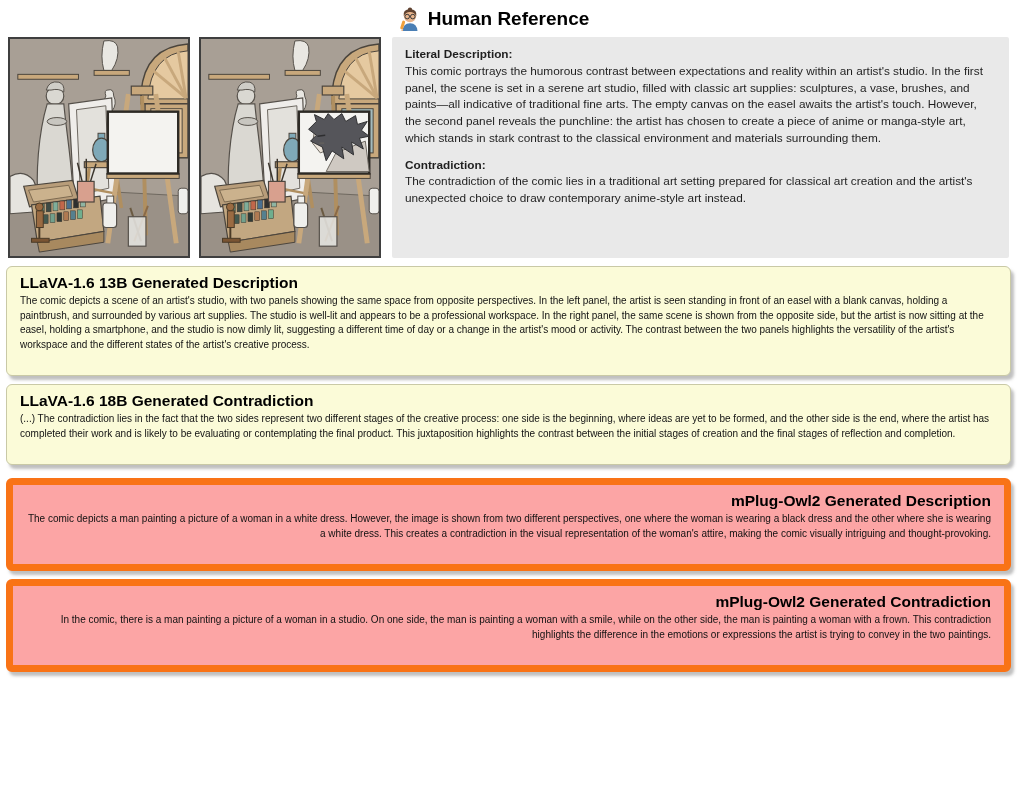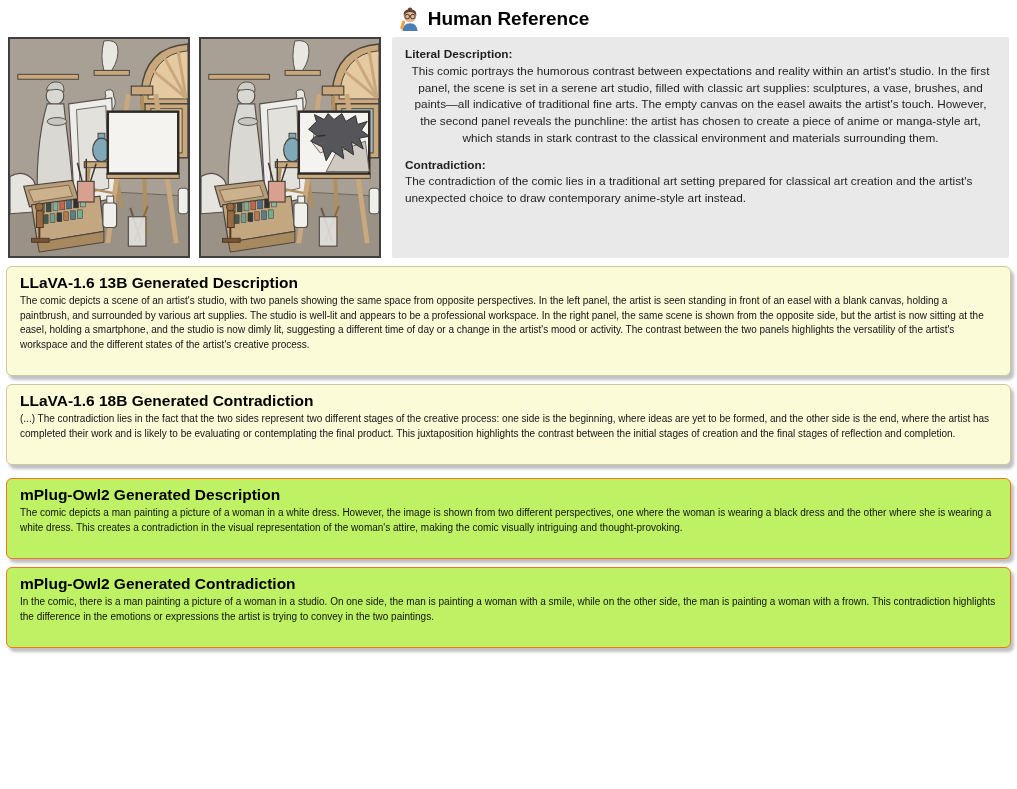--- a/index.html
+++ b/index.html
@@ -35,31 +35,31 @@
     flex: 1 1 auto;
     background: #e9e9e9;
     border-radius: 2px;
     padding: 9px 13px;
     font-size: 11.8px; line-height: 1.42;
     color: #1f1f1f;
     overflow: hidden;
     margin-left: 2px;
   }
   .ref-label { font-weight: bold; }
-  .ref-para { margin-bottom: 10px; text-align: center; }
+  .ref-para { margin-bottom: 10px; }
 
   
   .model-box {
     margin: 8px 6px 0 6px;
     border-radius: 6px;
     padding: 7px 13px 23px 13px;
     box-shadow: 3px 4px 3px rgba(140,140,140,0.55);
   }
   .model-box.yellow { background: #fbfbd8; border: 1px solid #c9c9a6; }
-  .model-box.green  { background: #bef264; border: 1px solid #f97316; }
+  .model-box.green  { background: #fca5a5; border: 7px solid #f97316; text-align: right; }
   .model-box .box-title { font-weight: bold; font-size: 15.5px; margin-bottom: 2px; color: #000; }
   .model-box .box-text  { font-size: 10px; line-height: 1.45; color: #111; }
   .group-gap { margin-top: 13px; }
 </style>
 </head>
 <body>
 
 <div class="page">
 
   <div class="header-row">

